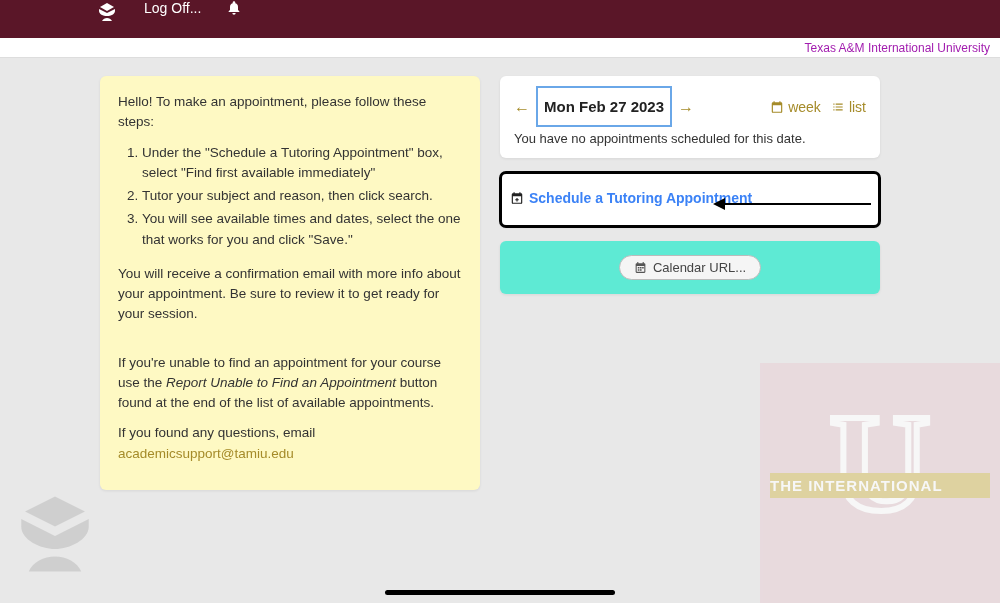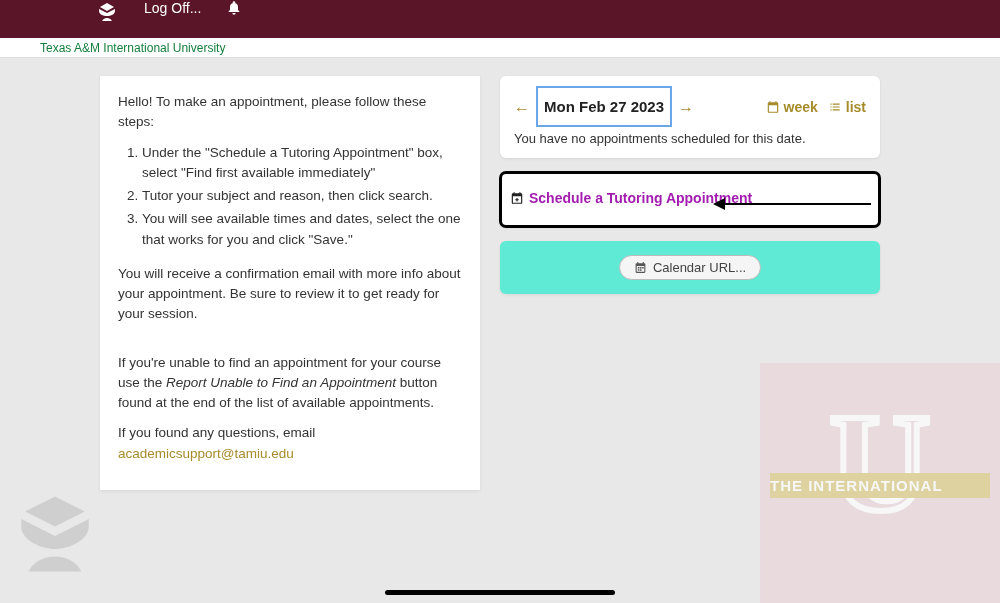--- a/index.html
+++ b/index.html
@@ -18,37 +18,37 @@
       align-items: flex-start;
       padding-left: 95px;
       gap: 25px;
     }
     .topbar .logo-icon svg { width: 24px; height: 24px; }
     .topbar .logoff { color: #fff; font-size: 14px; cursor: pointer; }
     .topbar .bell { color: #fff; cursor: pointer; }
     .subbar {
       background: #fff;
       height: 20px;
-      text-align: left;
+      text-align: right;
       padding-right: 10px;
       font-size: 12px;
-      color: #15803d;
+      color: #a21caf;
       line-height: 20px;
       border-bottom: 1px solid #ddd;
       padding-left: 40px;
     }
     .content {
       display: flex;
       gap: 20px;
       padding: 18px 100px 0 100px;
       align-items: flex-start;
     }
     .card {
-      background: #ffffff;
-      border-radius: 0;
+      background: #fef9c3;
+      border-radius: 6px;
       box-shadow: 0 1px 3px rgba(0,0,0,0.08);
       padding: 16px 18px;
     }
     .left-card {
       width: 380px;
       font-size: 13.5px;
       color: #333;
       line-height: 1.5;
     }
     .left-card p { margin-bottom: 10px; }
@@ -63,31 +63,31 @@
     .date-nav { display:flex; align-items:center; gap:6px; }
     .arrow { color:#a58b29; cursor:pointer; font-size:16px; }
     .date-display {
       border: 2px solid #6aa7e8;
       padding: 10px 6px;
       font-weight: bold;
       font-size: 15px;
       color:#222;
       cursor:pointer;
     }
-    .view-toggles { display:flex; align-items:center; gap:10px; color:#a58b29; font-weight:bold; font-size:14px; }
+    .view-toggles { display:flex; align-items:center; gap:10px; color:#a58b29; font-weight:normal; font-size:14px; }
     .view-toggles span { display:inline-flex; align-items:center; gap:4px; cursor:pointer; }
     .sub-msg { font-size:13px; color:#333; margin-top:4px; }
     .schedule-card {
       background:#fff; border-radius:6px; box-shadow:0 1px 3px rgba(0,0,0,0.08);
       padding: 18px 10px;
       position:relative;
       outline: 3px solid #000;
       outline-offset: -2px;
     }
-    .schedule-link { display:inline-flex; align-items:center; gap:5px; font-weight:bold; font-size:14px; color:#a21caf; cursor:pointer; }
+    .schedule-link { display:inline-flex; align-items:center; gap:5px; font-weight:bold; font-size:14px; color:#3b82f6; cursor:pointer; }
     .annotate-arrow {
       position:absolute;
       left: 213px;
       top: 25px;
       pointer-events:none;
     }
     .annotate-arrow svg { width: 158px; height: 14px; }
     .pill-card {
       background:#5eead4; border-radius:6px; box-shadow:0 1px 3px rgba(0,0,0,0.08);
       padding: 14px 18px;

